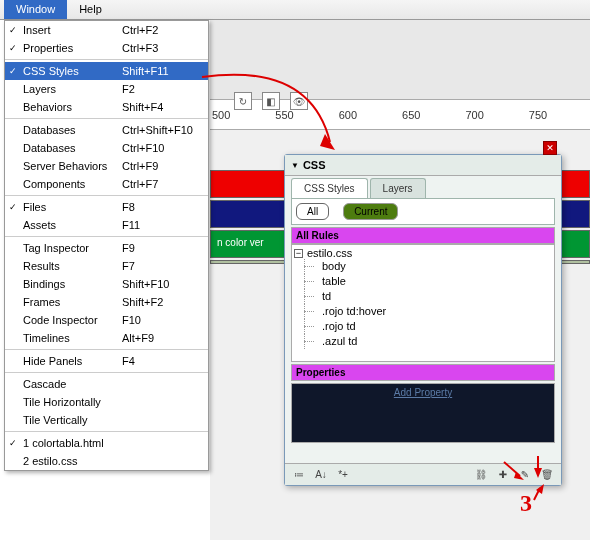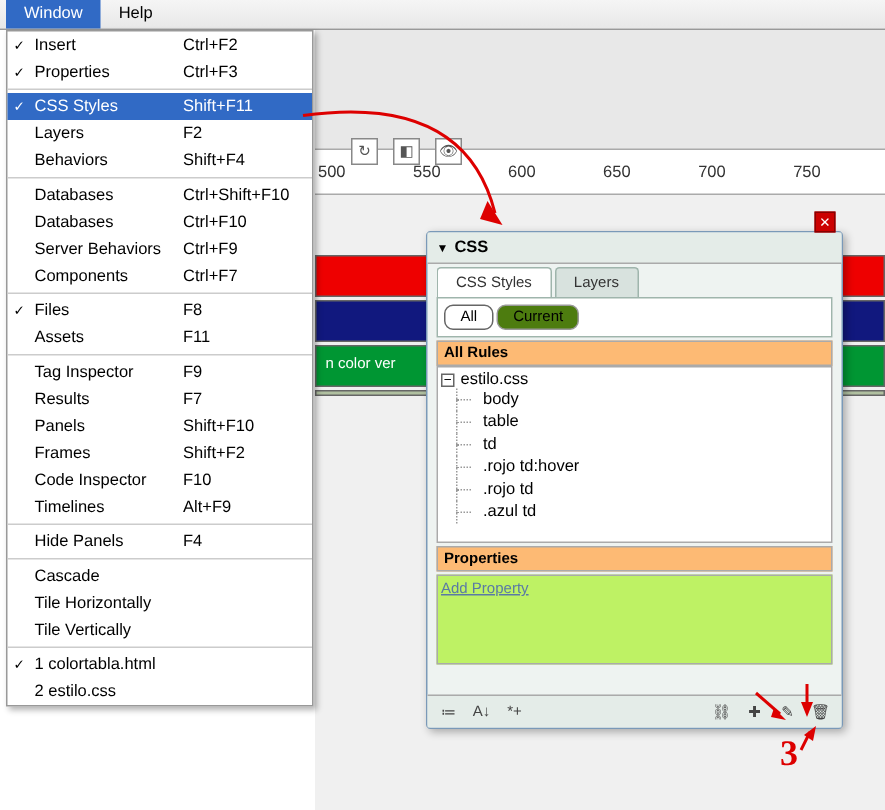--- a/index.html
+++ b/index.html
@@ -34,31 +34,31 @@
 .cb.thin { height: 4px; background: #b0c0a0; }
 
 
 .panel { position: absolute; left: 284px; top: 154px; width: 278px; height: 332px; background: #eef3f1; border: 1px solid #7a99b8; border-radius: 3px; box-shadow: 2px 2px 6px rgba(0,0,0,.3); z-index: 20; }
 .panel-close { position: absolute; right: 4px; top: -14px; width: 14px; height: 14px; background: #c00; color: #fff; font-size: 9px; display: flex; align-items: center; justify-content: center; border: 1px solid #800; }
 .panel-title { display: flex; align-items: center; padding: 4px 6px; font-weight: bold; background: #e4ece8; border-bottom: 1px solid #aaa; }
 .panel-title .tri { margin-right: 4px; font-size: 8px; }
 .tabs { display: flex; padding: 0 6px; margin-top: 2px; }
 .tab { padding: 4px 12px; background: #d8e2de; border: 1px solid #9fb5ac; border-bottom: none; border-radius: 3px 3px 0 0; margin-right: 2px; font-size: 10px; color: #333; }
 .tab.active { background: #fff; }
-.subtabs { background: #fff; border: 1px solid #9fb5ac; margin: 0 6px; padding: 4px; display: flex; gap: 2px; }
+.subtabs { background: #fff; border: 1px solid #9fb5ac; margin: 0 6px; padding: 4px; display: flex; gap: 14px; }
 .subtab { padding: 2px 10px; border: 1px solid #999; border-radius: 6px; font-size: 10px; background: #4d7c0f; }
 .subtab.active { background: #fff; border-color: #666; }
-.section-label { background: #fdba74; border: 1px solid #aaa; margin: 2px 6px 0 6px; padding: 2px 4px; font-weight: bold; font-size: 10px; }
+.section-label { background: #d946ef; border: 1px solid #aaa; margin: 2px 6px 0 6px; padding: 2px 4px; font-weight: bold; font-size: 10px; }
 .rules { background: #fff; border: 1px solid #aaa; margin: 0 6px; height: 118px; overflow: auto; font-size: 11px; padding: 2px; }
 .rules .file { display: flex; align-items: center; }
 .rules .file .box { width: 9px; height: 9px; border: 1px solid #666; text-align: center; line-height: 7px; font-size: 9px; margin-right: 4px; }
 .rules .rule { padding-left: 28px; position: relative; line-height: 15px; }
 .rules .rule::before { content: ""; position: absolute; left: 10px; top: 0; bottom: 0; border-left: 1px dotted #999; }
 .rules .rule::after { content: ""; position: absolute; left: 10px; top: 7px; width: 10px; border-top: 1px dotted #999; }
-.props { background: #bef264; border: 1px solid #aaa; margin: 2px 6px 0 6px; height: 60px; padding: 2px; }
+.props { background: #0f172a; border: 1px solid #aaa; margin: 2px 6px 0 6px; height: 60px; padding: 2px; text-align: center; }
 .props a { color: #5a7aa5; text-decoration: underline; font-size: 10px; }
 .panel-footer { position: absolute; bottom: 0; left: 0; right: 0; height: 22px; background: #e4ece8; border-top: 1px solid #aaa; display: flex; align-items: center; padding: 0 6px; justify-content: space-between; }
 .footer-left, .footer-right { display: flex; gap: 6px; }
 .ficon { width: 16px; height: 16px; display: inline-flex; align-items: center; justify-content: center; font-size: 10px; color: #444; border: 1px solid transparent; }
 
 
 .anno { position: absolute; pointer-events: none; z-index: 30; }
 .arrow-curve { stroke: #d00; stroke-width: 2; fill: none; }
 .handwrite { color: #d00; font-family: cursive; font-size: 24px; font-weight: bold; position: absolute; }
 </style>
@@ -125,21 +125,21 @@
   <div class="menu-sep"></div>
   <div class="menu-row">
       <span class="label">Tag Inspector</span>
       <span class="short">F9</span>
     </div>
   <div class="menu-row">
       <span class="label">Results</span>
       <span class="short">F7</span>
     </div>
   <div class="menu-row">
-      <span class="label">Panels</span>
+      <span class="label">Bindings</span>
       <span class="short">Shift+F10</span>
     </div>
   <div class="menu-row">
       <span class="label">Frames</span>
       <span class="short">Shift+F2</span>
     </div>
   <div class="menu-row">
       <span class="label">Code Inspector</span>
       <span class="short">F10</span>
     </div>

